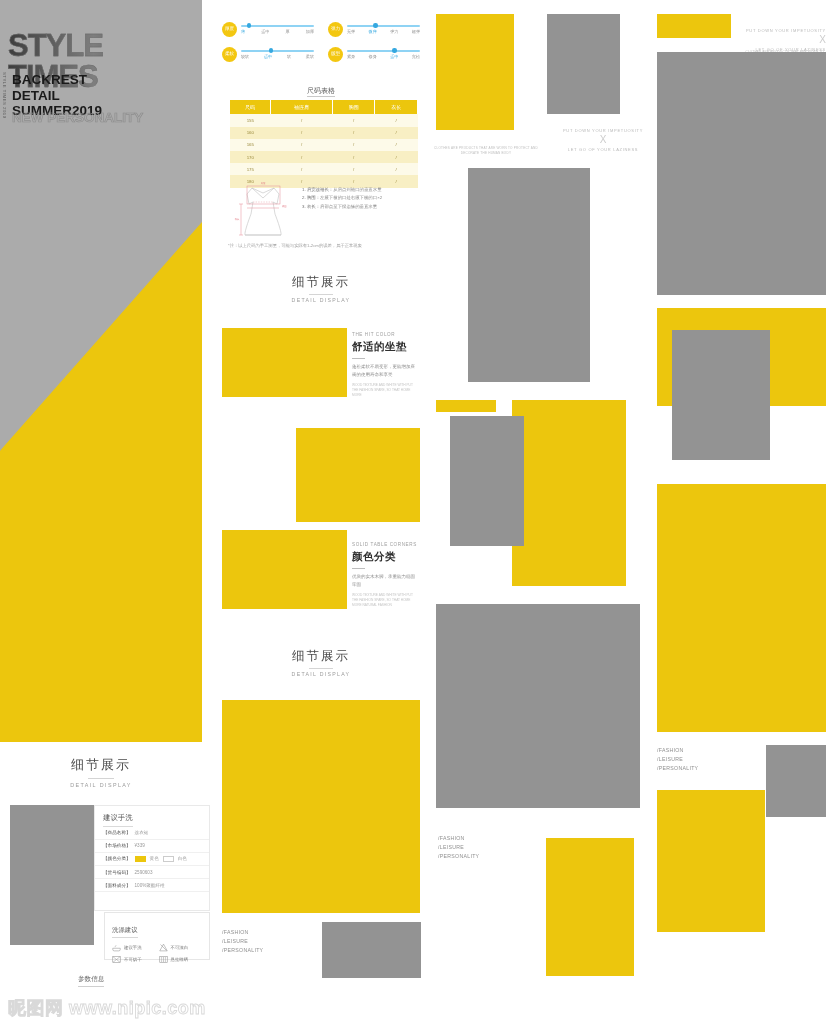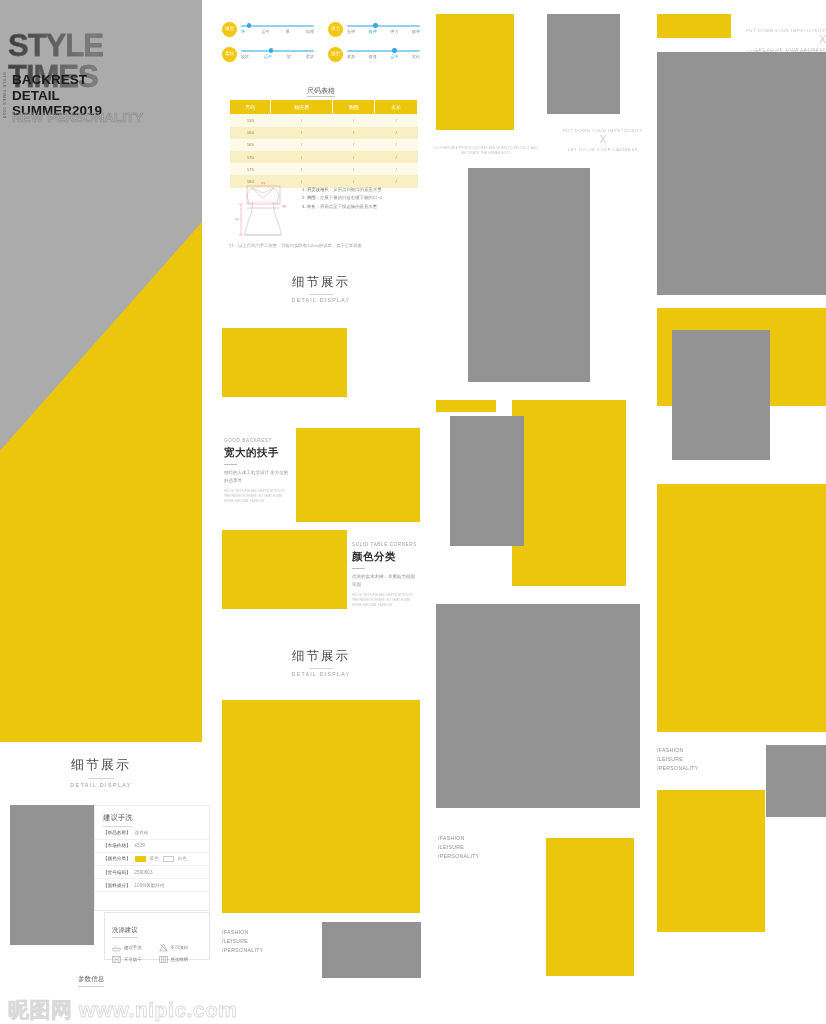--- a/index.html
+++ b/index.html
@@ -142,21 +142,21 @@
   .feat .tiny { font-size: 3.2px; color: #c4c4c4; line-height: 1.6; margin-top: 4px; }
 
   
   .cap-c { position: absolute; text-align: center; font-size: 3.1px; color: #c0c0c0; line-height: 1.65; letter-spacing: .2px; }
   .quote { position: absolute; text-align: center; }
   .quote .q1, .quote .q2 { font-size: 4px; color: #b9b9b9; letter-spacing: .7px; }
   .quote .x { font-size: 10px; color: #cdcdcd; line-height: 1.4; }
   .tag3 { position: absolute; font-size: 5.2px; color: #8f8f8f; line-height: 1.75; letter-spacing: .3px; }
 
   
-  #wm { position: absolute; left: 8px; top: 996px; font-size: 21px; letter-spacing: .5px;
+  #wm { position: absolute; left: 8px; top: 996px; font-size: 18px; letter-spacing: .5px;
         color: transparent; -webkit-text-stroke: .9px #d9d9d9; font-weight: 700; }
   #idbar { position: absolute; right: 0; bottom: 6px; width: 234px; height: 28px;
            background: #e4e4e4; display: flex; align-items: center; justify-content: center;
            font-size: 9.4px; color: #ffffff; letter-spacing: .2px; }
 </style>
 </head>
 <body>
 
 <div class="page">
 
@@ -382,28 +382,28 @@
   </div>
   <div id="note">*注：以上尺码为手工测量，可能与实际有1-2cm的误差，属于正常现象</div>
 
   <div class="dh" style="top:274px">
     <div class="cn">细节展示</div>
     <div class="bar"></div>
     <div class="en">DETAIL DISPLAY</div>
   </div>
 
   <div class="ph yellow" style="left:222px; top:328px; width:125px; height:69px;"></div>
-
-  <div class="feat" style="left:224px; top:438px;">
-    <div class="en">GOOD BACKREST</div>
-    <div class="cn">宽大的扶手</div>
+  <div class="feat" style="left:352px; top:332px;">
+    <div class="en">THE HIT COLOR</div>
+    <div class="cn">舒适的坐垫</div>
     <div class="rule"></div>
-    <div class="desc">独特的人体工程学设计 全方位的舒适享受</div>
-    <div class="tiny">WOOD TEXTURE AND WHITE WITH PUT THE FASHION SPARE, SO THAT HOME MORE NATURAL FASHION</div>
-  </div>
+    <div class="desc">蓬松柔软不易变形，更能增加座椅的使用寿命和享受</div>
+    <div class="tiny">WOOD TEXTURE AND WHITE WITH PUT THE FASHION SPARE, SO THAT HOME MORE</div>
+  </div>
+
   <div class="ph yellow" style="left:296px; top:428px; width:124px; height:94px;"></div>
 
   <div class="ph yellow" style="left:222px; top:530px; width:125px; height:79px;"></div>
   <div class="feat" style="left:352px; top:542px;">
     <div class="en">SOLID TABLE CORNERS</div>
     <div class="cn">颜色分类</div>
     <div class="rule"></div>
     <div class="desc">优质的实木木脚，承重能力稳固牢固</div>
     <div class="tiny">WOOD TEXTURE AND WHITE WITH PUT THE FASHION SPARE, SO THAT HOME MORE NATURAL FASHION</div>
   </div>

